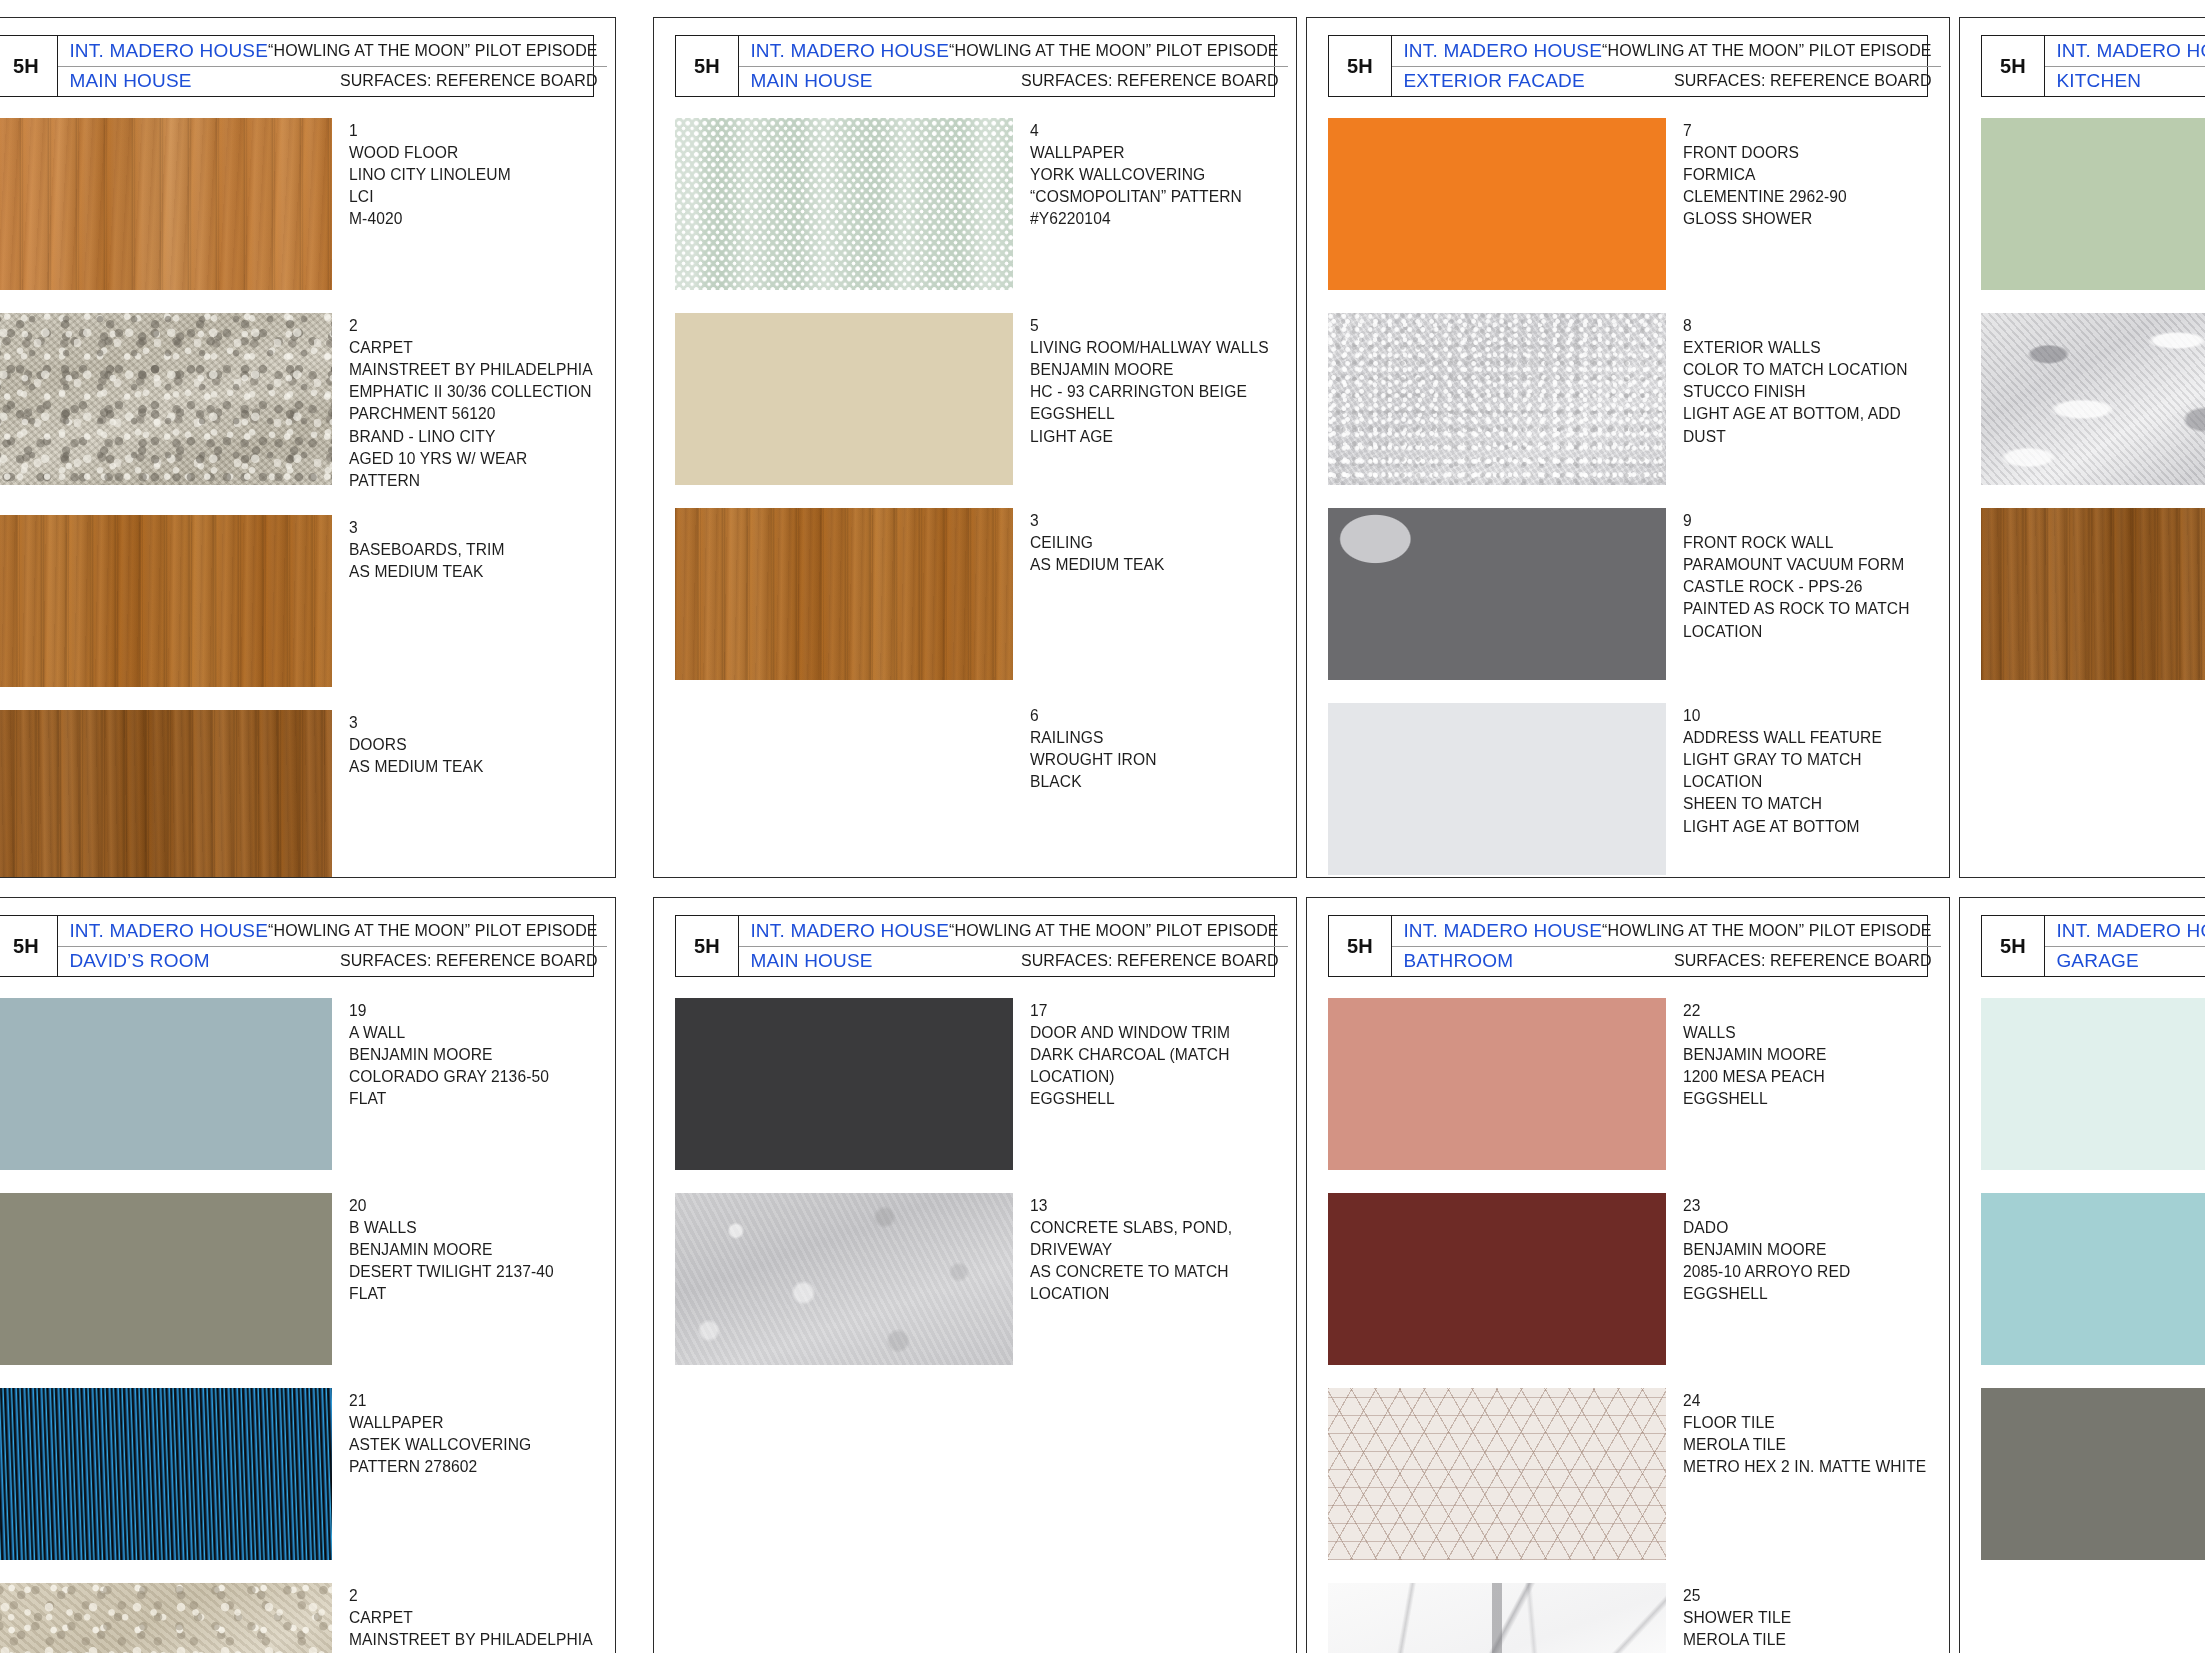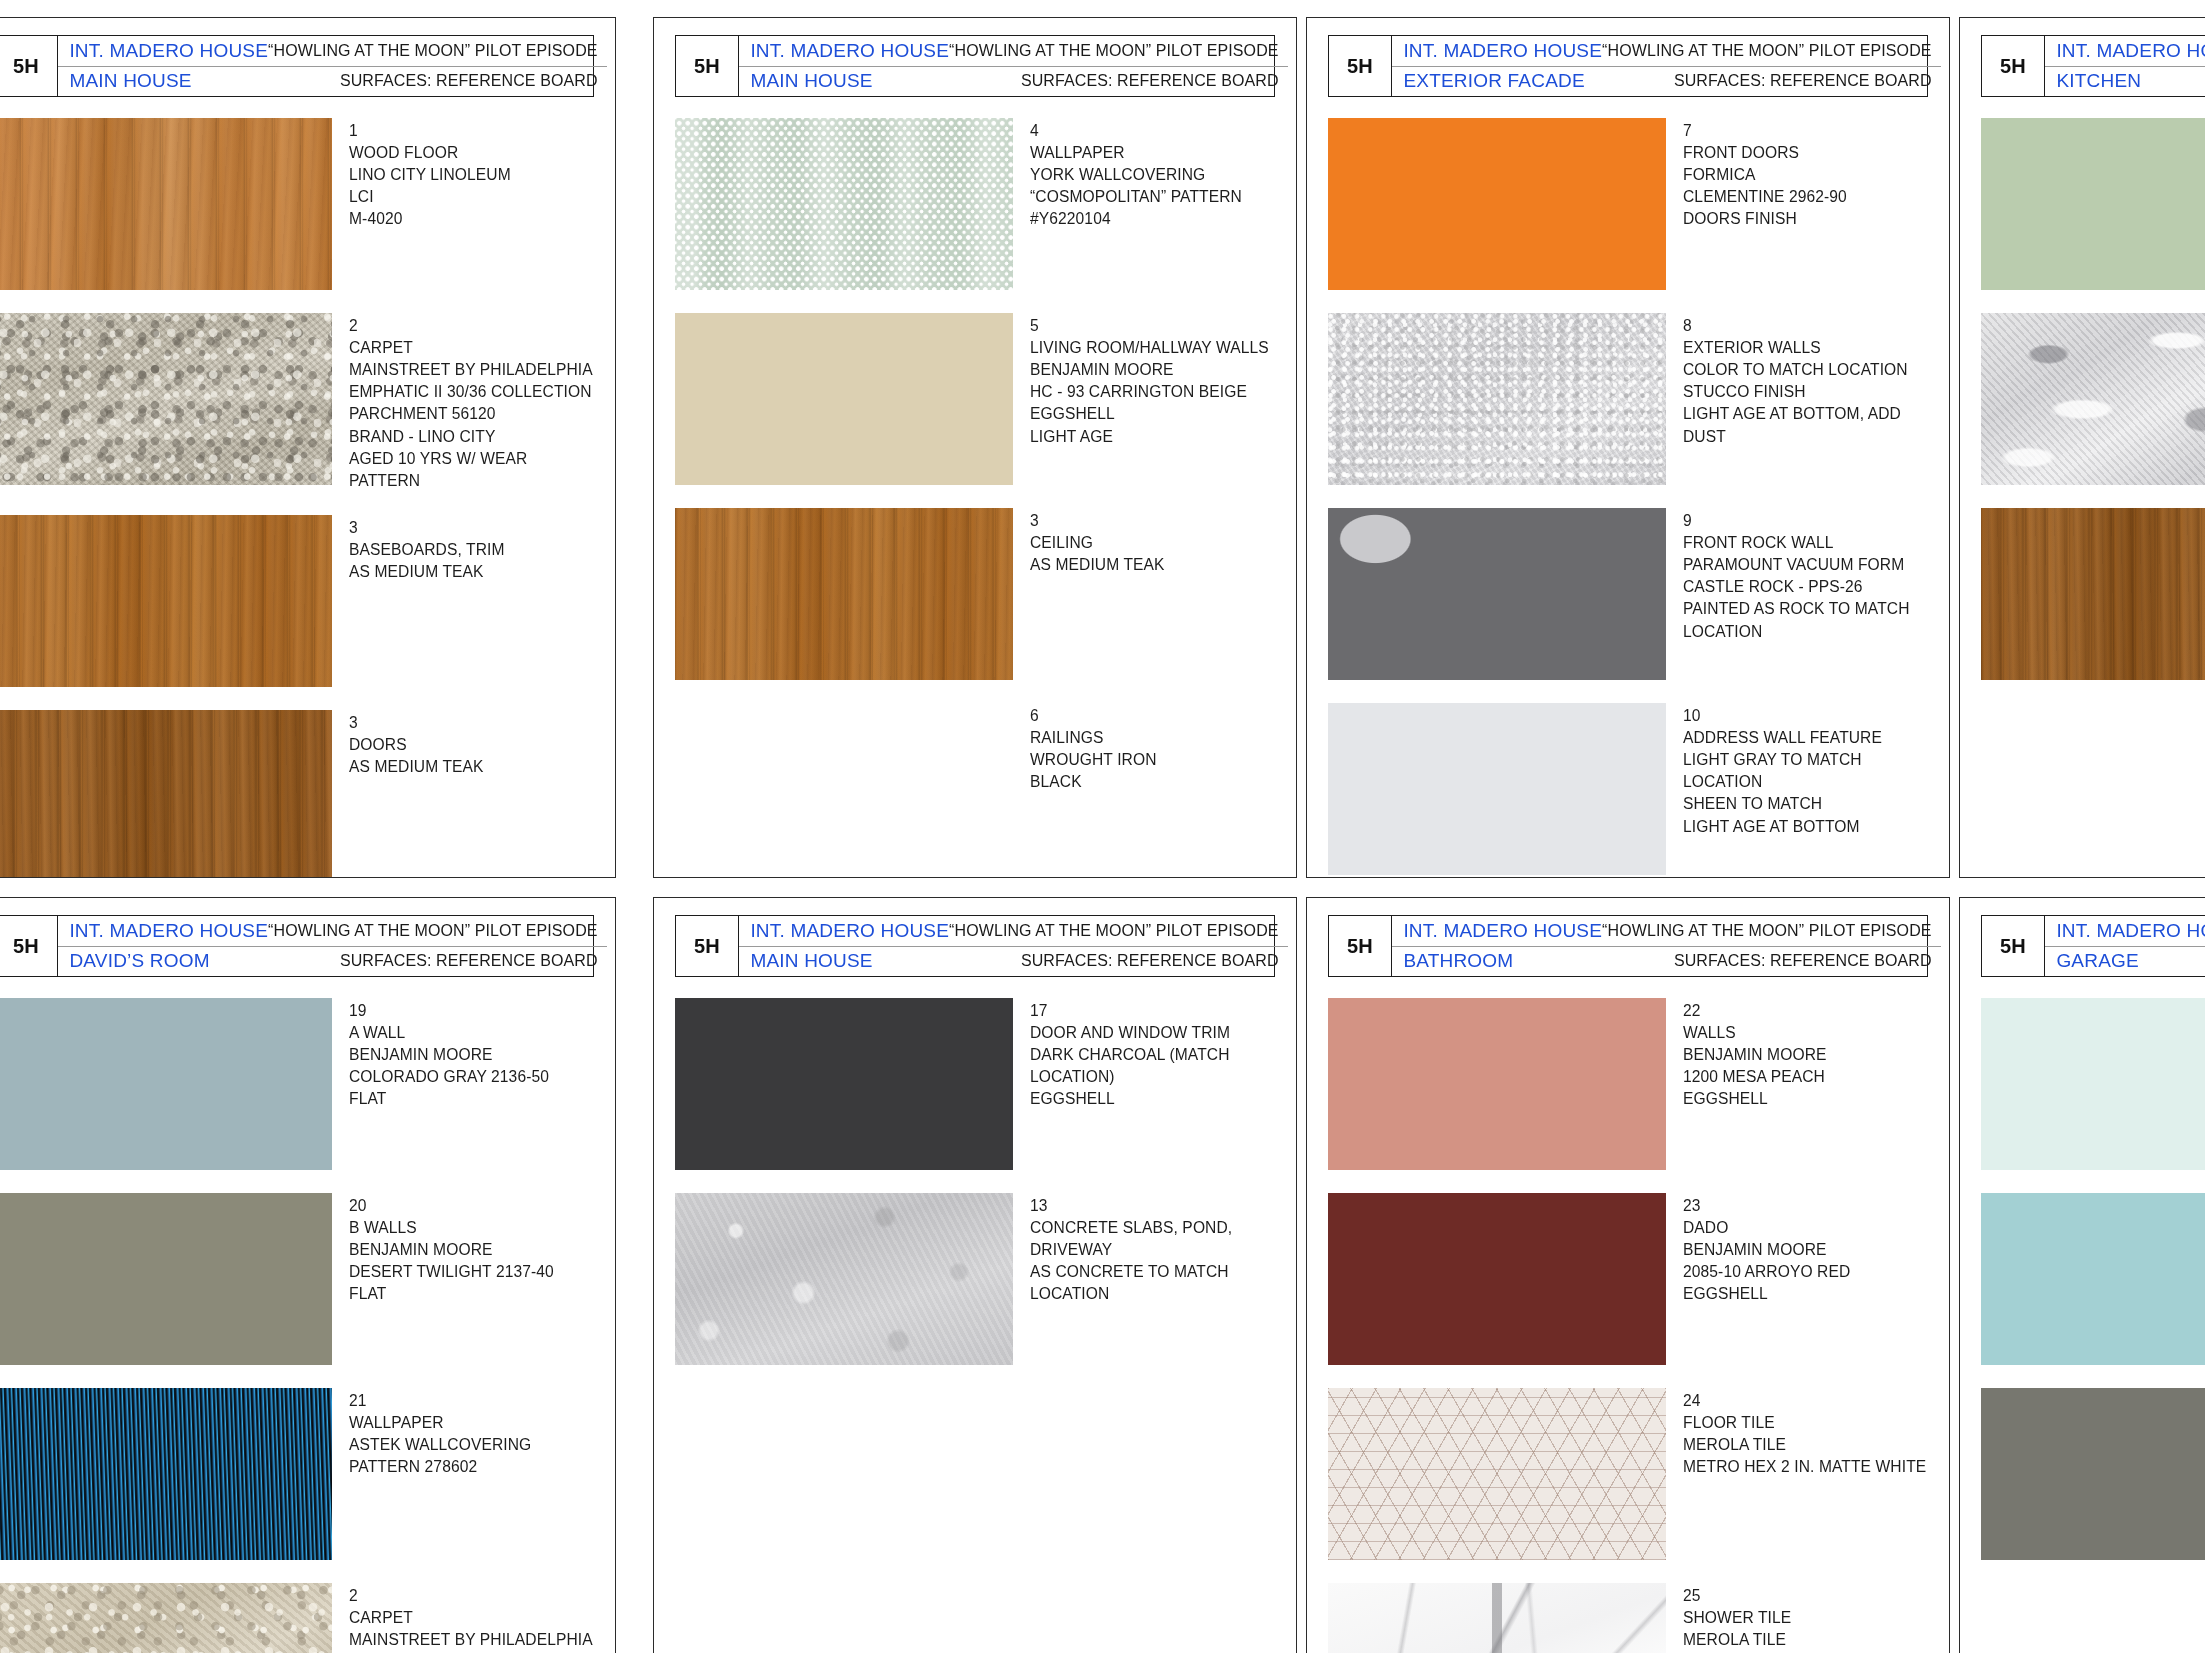--- a/index.html
+++ b/index.html
@@ -361,21 +361,21 @@
             </div>
             <div class="tb-row">
               <span class="tb-left">EXTERIOR FACADE</span>
               <span class="tb-right">SURFACES: REFERENCE BOARD</span>
             </div>
           </div>
         </div>
         <div class="rows">
           <div class="srow">
             <div class="swatch sw-solid" style="background: rgb(240, 125, 32);"></div>
-            <div class="spec"><span class="num">7</span><span class="ln">FRONT DOORS</span><span class="ln">FORMICA</span><span class="ln">CLEMENTINE 2962-90</span><span class="ln">DOORS FINISH</span></div>
+            <div class="spec"><span class="num">7</span><span class="ln">FRONT DOORS</span><span class="ln">FORMICA</span><span class="ln">CLEMENTINE 2962-90</span><span class="ln">GLOSS SHOWER</span></div>
           </div>
           <div class="srow">
             <div class="swatch sw-stucco"></div>
             <div class="spec"><span class="num">8</span><span class="ln">EXTERIOR WALLS</span><span class="ln">COLOR TO MATCH LOCATION</span><span class="ln">STUCCO FINISH</span><span class="ln">LIGHT AGE AT BOTTOM, ADD DUST</span></div>
           </div>
           <div class="srow">
             <div class="swatch sw-rock"></div>
             <div class="spec"><span class="num">9</span><span class="ln">FRONT ROCK WALL</span><span class="ln">PARAMOUNT VACUUM FORM</span><span class="ln">CASTLE ROCK - PPS-26</span><span class="ln">PAINTED AS ROCK TO MATCH LOCATION</span></div>
           </div>
           <div class="srow">

